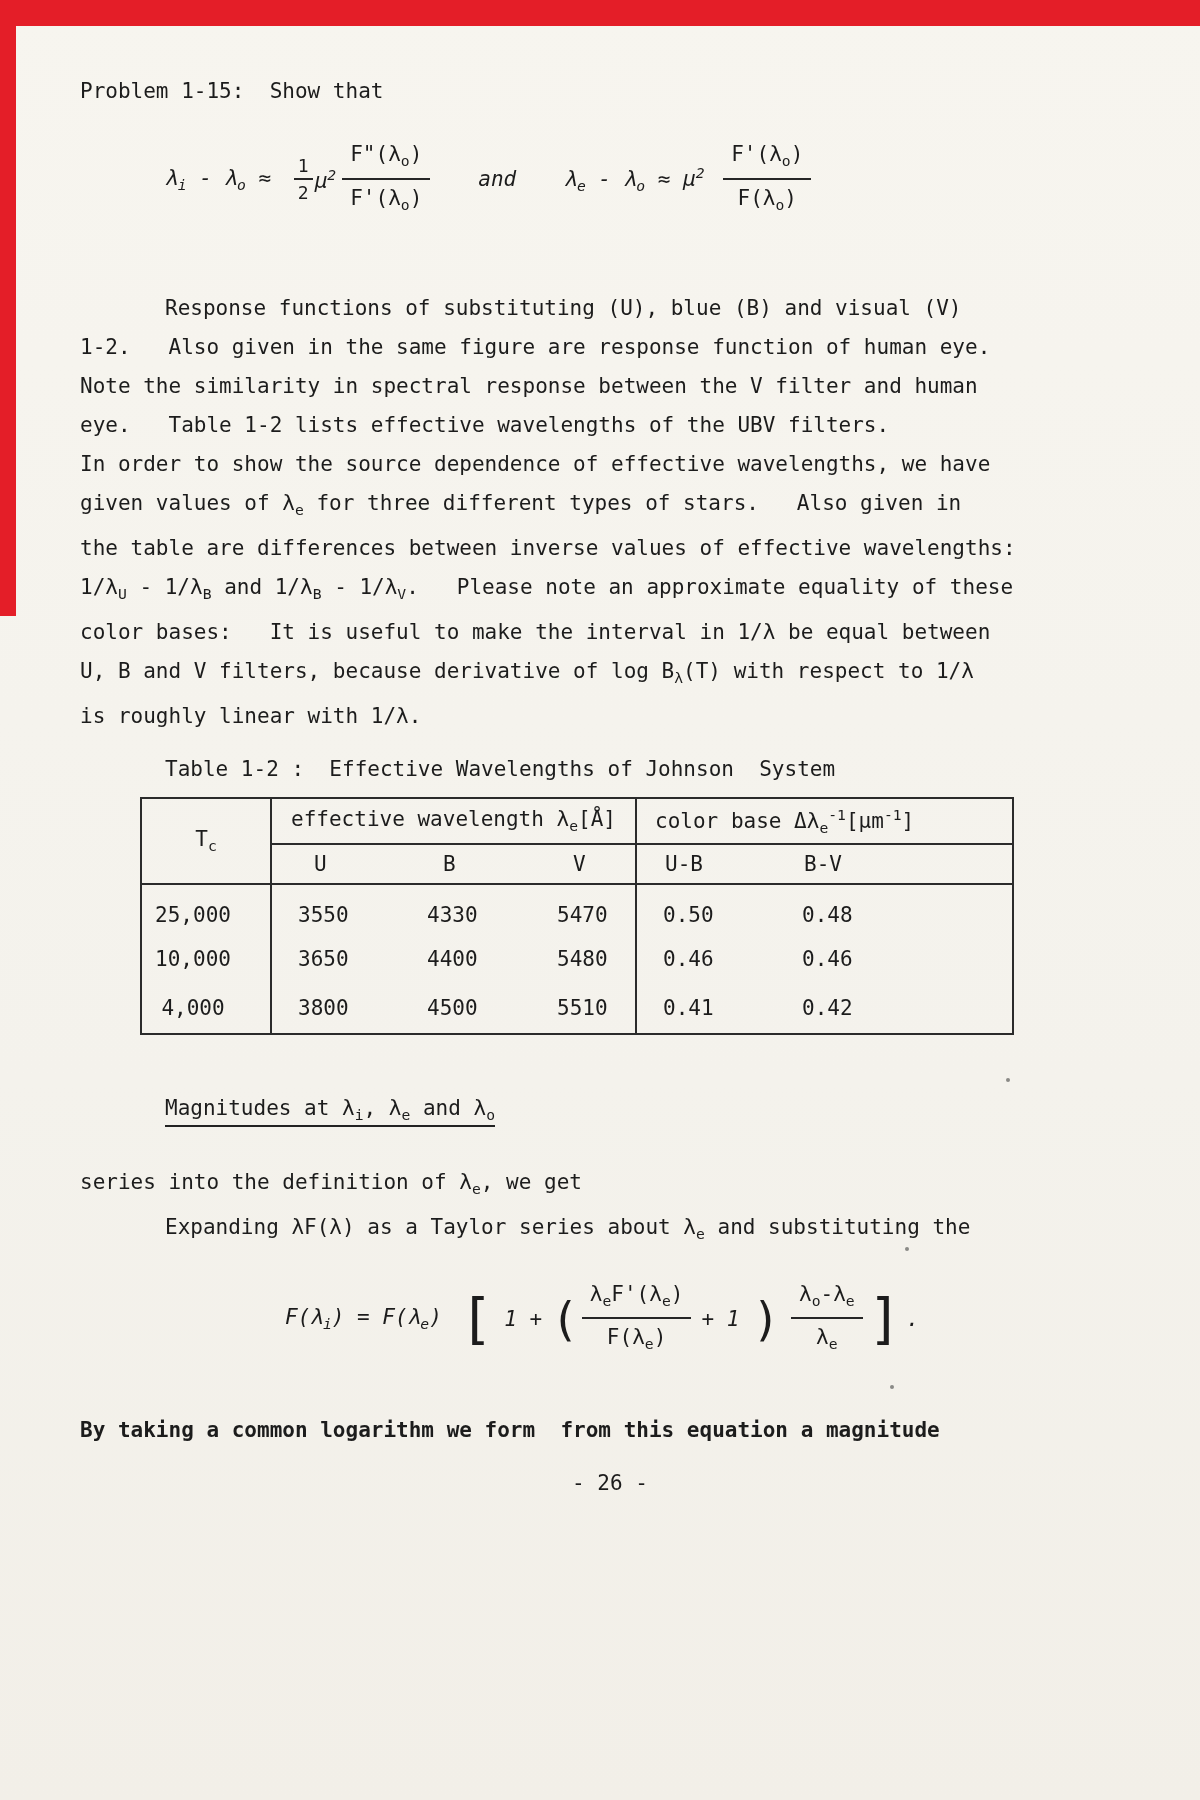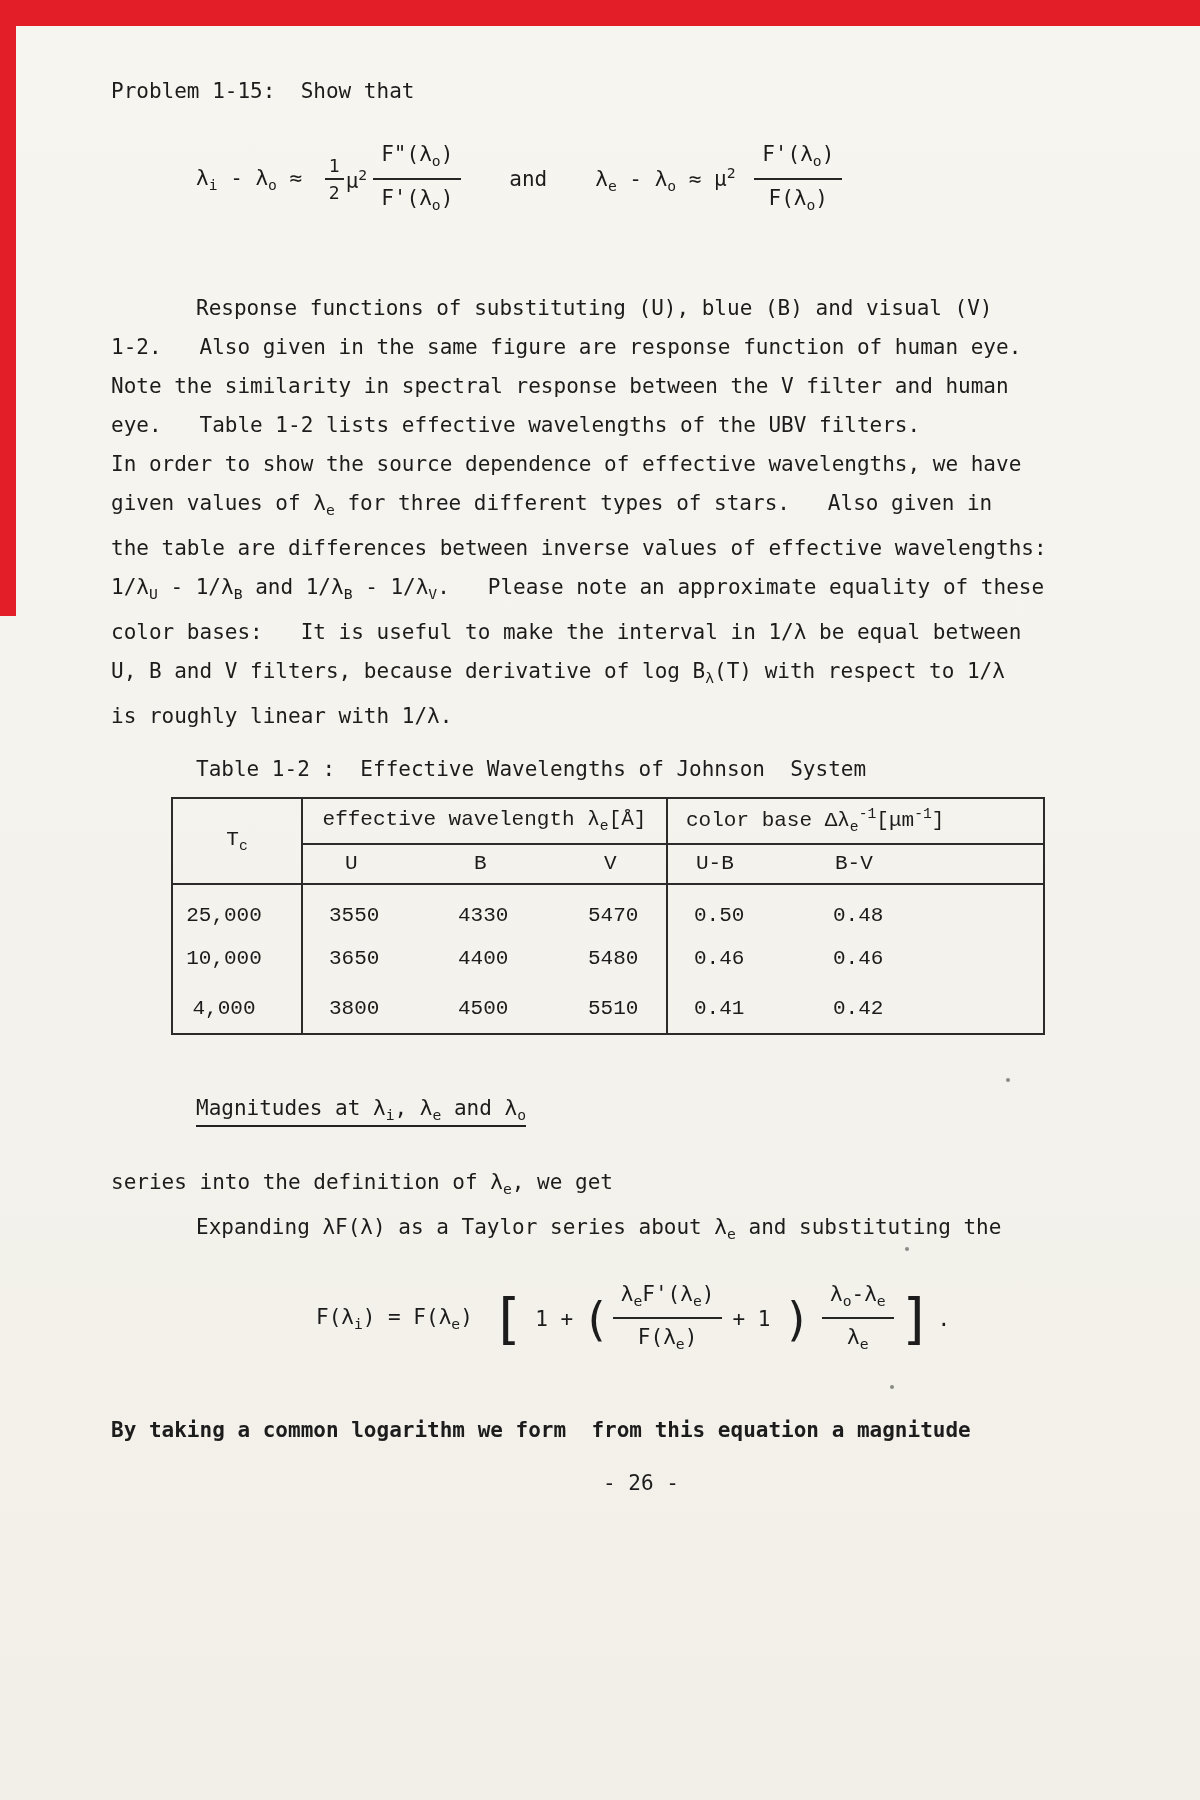--- a/index.html
+++ b/index.html
@@ -9,45 +9,45 @@
     background: linear-gradient(180deg, #f7f5ef 0%, #f4f2ec 60%, #f2efe8 100%);
     color: #1c1c1c;
     position: relative;
     overflow: hidden;
     font-size: 21px;
   }
   .scan-edge-top { position:absolute; top:0; left:0; width:1200px; height:26px; background:#e41e28; }
   .scan-edge-left { position:absolute; top:0; left:0; width:16px; height:616px; background:#e41e28; }
   .speck { position:absolute; width:4px; height:4px; border-radius:50%; background:#8a8a86; }
 
-  .content { position:absolute; top:0; left:0; width:1037px; padding:72px 60px 0 111px; }
+  .content { position:absolute; top:0; left:0; width:1037px; padding:72px 60px 0 80px; }
 
   .line { white-space:pre; line-height:39px; }
   .indent { text-indent:85px; }
 
   sub { font-size:0.7em; vertical-align:-0.32em; }
   sup { font-size:0.7em; vertical-align:0.55em; }
 
   .equation { display:flex; align-items:center; }
-  .eqtext { white-space:pre; }
+  .eqtext { white-space:pre;font-style:italic; }
   .frac { display:inline-flex; flex-direction:column; align-items:center; text-align:center; }
   .frac .num { padding:0 8px 4px; border-bottom:2px solid #262626; white-space:pre; line-height:26px; }
   .frac .den { padding:5px 8px 0; white-space:pre; line-height:26px; }
   .frac.small { font-size:18px; margin:0 2px 0 10px; }
   .frac.small .num { padding:0 4px 2px; line-height:20px; }
   .frac.small .den { padding:3px 4px 0; line-height:20px; }
   .big  { font-size:56px; line-height:1; font-weight:300; padding:0 5px; }
   .bigp { font-size:46px; line-height:1; font-weight:300; padding:0 3px; }
 
   .eq1 { margin:30px 0 0 85px; }
   .para1 { margin-top:72px; }
   .table-caption { white-space:pre; line-height:39px; margin:14px 0 0 85px; }
 
   .table-wrap { margin:8px 0 0 60px; }
-  table.data-table { border-collapse:collapse; table-layout:fixed; width:874px; border:2px solid #2b2b2b;font-family:Liberation Mono, monospace; }
+  table.data-table { border-collapse:collapse; table-layout:fixed; width:874px; border:2px solid #2b2b2b; }
   table.data-table td { font-size:21px; }
   td.tc-head { border-right:2px solid #2b2b2b; border-bottom:2px solid #2b2b2b; text-align:center; vertical-align:middle; }
   td.group { border-bottom:2px solid #2b2b2b; height:46px; vertical-align:middle; white-space:pre; }
   td.g1 { text-align:center; border-right:2px solid #2b2b2b; }
   td.g2 { padding-left:18px; }
   tr.subhead td { border-bottom:2px solid #2b2b2b; height:40px; vertical-align:middle; white-space:pre; }
   tr.subhead td.pad-a { padding-left:42px; }
   tr.subhead td.pad-b { padding-left:28px; }
   tr.subhead td.v-col { border-right:2px solid #2b2b2b; }
   tr.datarow td { height:50px; padding-left:26px; vertical-align:middle; white-space:pre; }

